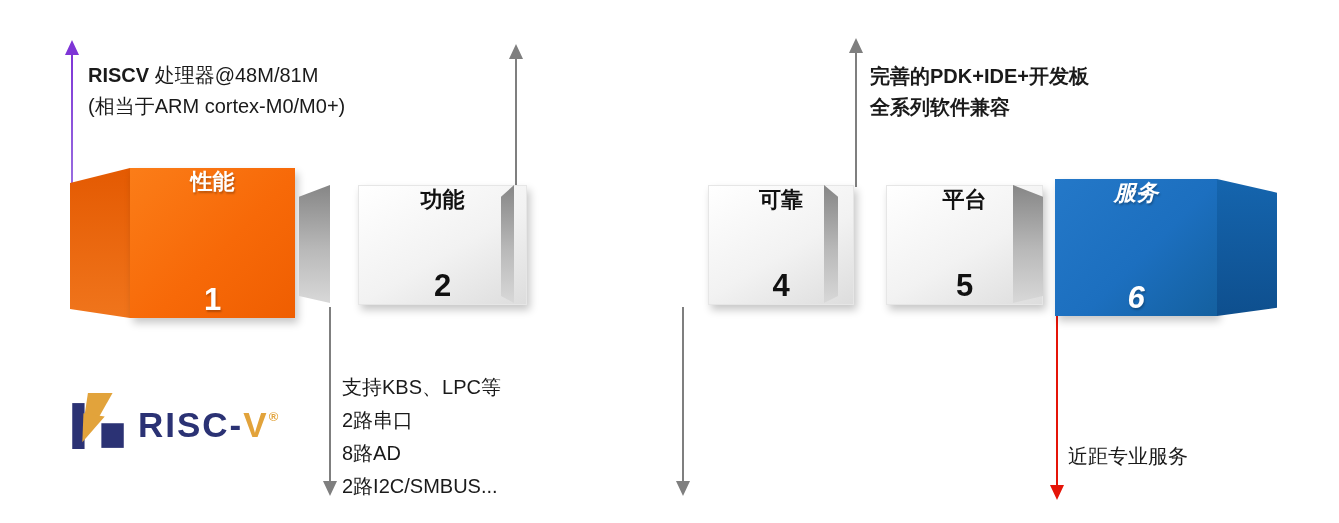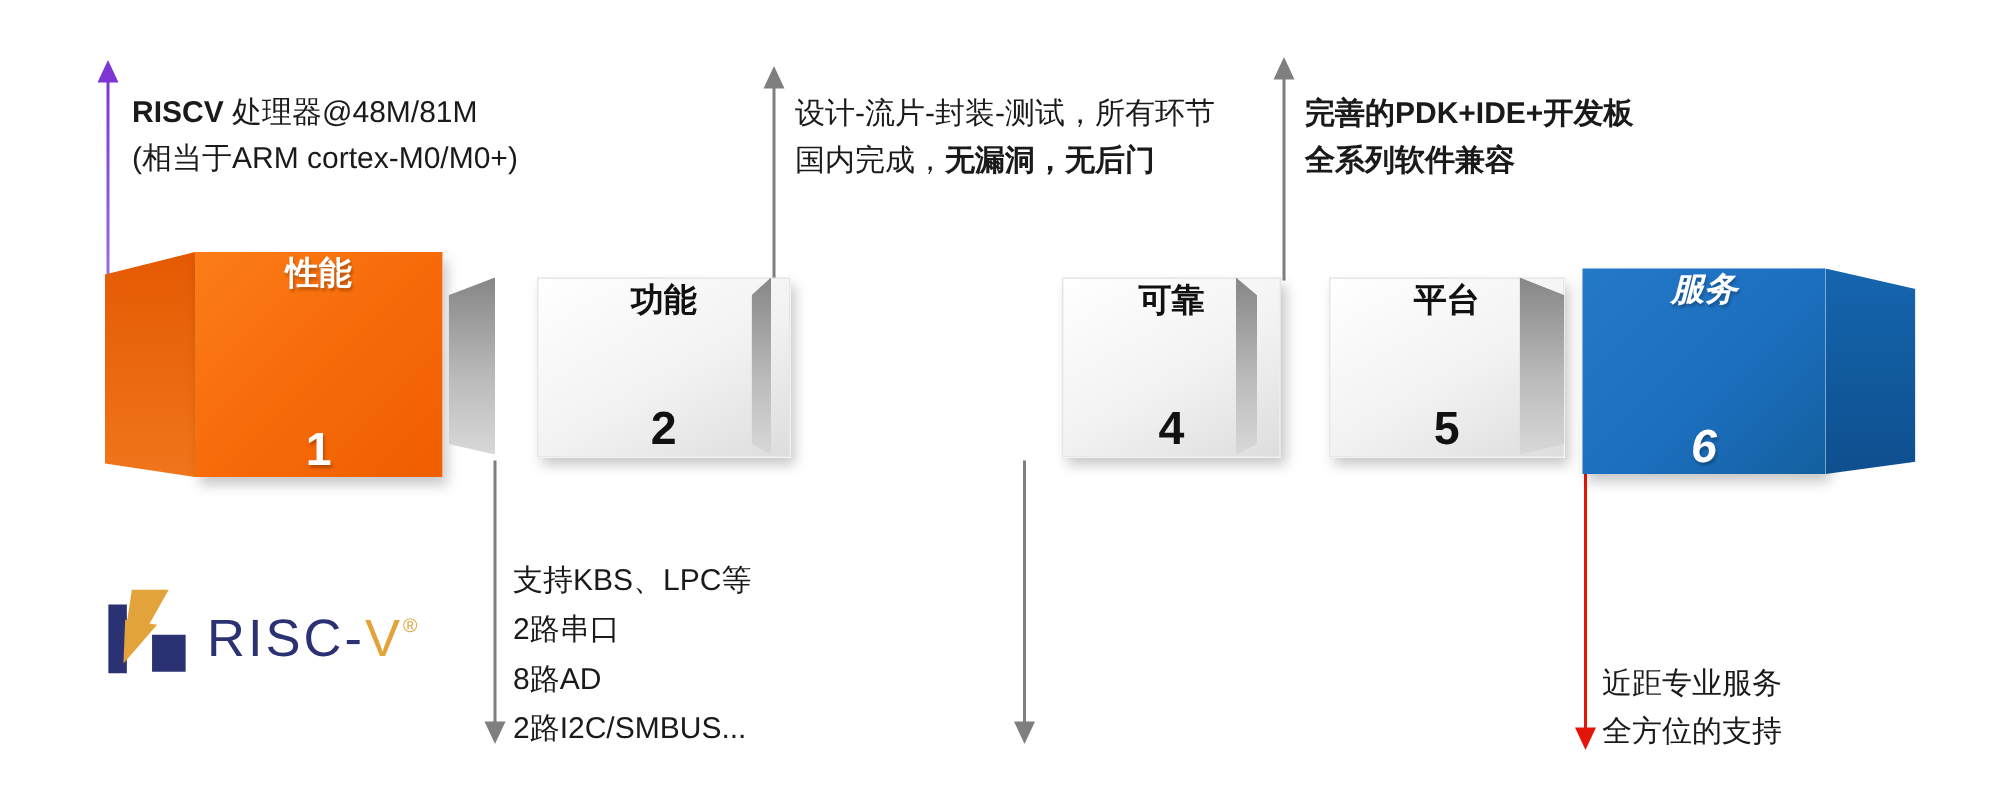--- a/index.html
+++ b/index.html
@@ -40,21 +40,21 @@
   .side-l{clip-path:polygon(0 10%,100% 0,100% 100%,0 94%);}
   .side-r{clip-path:polygon(0 0,100% 10%,100% 94%,0 100%);}
   .side-gray{background:linear-gradient(180deg,#868686 0%,#b9b9b9 55%,#d8d8d8 100%);}
   .side-orange{background:linear-gradient(180deg,#e45a02,#f0751c);}
   .side-blue{background:linear-gradient(180deg,#1565ae,#0e4f8e);}
   .box-label{font-size:22px;font-weight:bold;line-height:28px;}
   .box-number{font-size:31px;font-weight:bold;line-height:36px;}
 
   
   .logo{position:absolute;left:70px;top:392px;height:58px;display:flex;align-items:center;gap:12px;}
-  .wordmark{font-size:35px;font-weight:normal;letter-spacing:2px;color:#2b3274;line-height:58px;}
+  .wordmark{font-size:35px;font-weight:bold;letter-spacing:2px;color:#2b3274;line-height:58px;}
   .wordmark .gold{color:#e2a33b;}
   .wordmark .reg{font-size:13px;color:#e2a33b;vertical-align:16px;letter-spacing:0;}
 </style>
 </head>
 <body>
 
 <div class="canvas">
 
   <div class="head-up purple" style="left:65px;top:40px;"></div>
   <div class="shaft purple" style="left:71px;top:54px;height:134px;">
@@ -70,24 +70,20 @@
   <div class="shaft gray" style="left:682px;top:307px;height:176px;"></div>
   <div class="head-down gray" style="left:676px;top:481px;"></div>
   <div class="shaft red" style="left:1056px;top:314px;height:173px;"></div>
   <div class="head-down red" style="left:1050px;top:485px;"></div>
 
   <div class="note" style="left:88px;top:60px;">
     <span class="ln"><span class="b">RISCV</span><span> 处理器@48M/81M</span></span>
     <span class="ln">(相当于ARM cortex-M0/M0+)</span>
   </div>
 
-  <div class="note" style="left:530px;top:61px;">
-    <span class="ln">设计-流片-封装-测试，所有环节</span>
-    <span class="ln"><span>国内完成，</span><span class="b">无漏洞，无后门</span></span>
-  </div>
 
   <div class="note b" style="left:870px;top:61px;">
     <span class="ln">完善的PDK+IDE+开发板</span>
     <span class="ln">全系列软件兼容</span>
   </div>
 
   <div class="face side-l side-orange" style="left:70px;top:168px;width:60px;height:150px;"></div>
   <div class="face front orange" style="left:130px;top:168px;width:165px;height:150px;">
     <div class="box-label">性能</div>
     <div class="box-number">1</div>
@@ -122,21 +118,20 @@
   <div class="list" style="left:342px;top:371px;">
     <span class="ln">支持KBS、LPC等</span>
     <span class="ln">2路串口</span>
     <span class="ln">8路AD</span>
     <span class="ln">2路I2C/SMBUS...</span>
   </div>
 
 
   <div class="list" style="left:1068px;top:440px;line-height:32px;">
     <span class="ln">近距专业服务</span>
-    <span class="ln">全方位的支持</span>
   </div>
 
   <div class="logo">
     <svg width="56" height="56" viewBox="0 0 100 100">
       <polygon points="4,18 26,18 26,100 4,100" fill="#2b3274"></polygon>
       <polygon points="56,54 96,54 96,98 56,98" fill="#2b3274"></polygon>
       <polygon points="32,0 76,0 50,46 26,40" fill="#e2a33b"></polygon>
       <polygon points="62,42 22,88 24,36" fill="#e2a33b"></polygon>
     </svg>
     <div class="wordmark"><span>RISC-</span><span class="gold">V</span><span class="reg">®</span></div>

